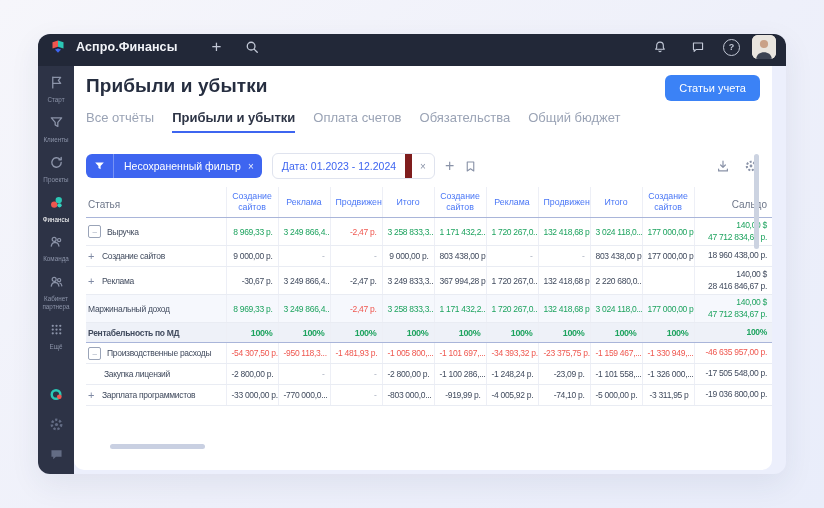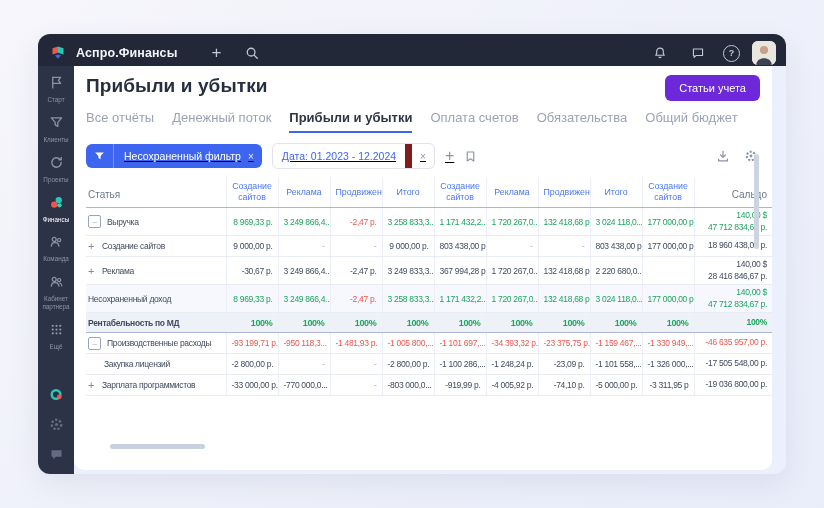--- a/index.html
+++ b/index.html
@@ -8,21 +8,21 @@
     font-family:"Liberation Sans","DejaVu Sans",sans-serif;
     background:linear-gradient(140deg,#f6f6fb 0%,#eef0fa 55%,#e9edfa 100%);
     position:relative;
   }
   .app{
     position:absolute;left:38px;top:34px;width:748px;height:440px;
     border-radius:12px;background:#eceffc;overflow:hidden;
     box-shadow:0 10px 30px rgba(40,50,90,.08);
   }
   
-  .topbar{height:32px;background:#222838;display:flex;align-items:flex-end;padding:0 10px 0 12px;}
+  .topbar{height:32px;background:#222838;display:flex;align-items:flex-start;padding:0 10px 0 12px;}
   .tb-left{display:flex;align-items:center;gap:10px;}
   .logo{width:16px;height:16px;display:inline-flex;}
   .appname{color:#f2f4f8;font-size:12.5px;font-weight:700;letter-spacing:.1px;margin-right:16px;}
   .tb-ic{width:26px;height:26px;display:inline-flex;align-items:center;justify-content:center;color:#c2c8d6;cursor:pointer;}
   .tb-right{margin-left:auto;display:flex;align-items:center;gap:12px;}
   .help-badge{width:15px;height:15px;border:1.3px solid #c2c8d6;border-radius:50%;color:#c2c8d6;
     font-size:9px;display:flex;align-items:center;justify-content:center;font-weight:700;}
   .avatar{width:24px;height:24px;border-radius:6px;overflow:hidden;background:#e9e5df;}
   
   .app-body{display:flex;height:408px;justify-content:flex-end;}
@@ -32,27 +32,27 @@
   .side-label{font-size:6.3px;color:#8b93a8;text-align:center;line-height:1.25;}
   .side-item.active .side-label{color:#ffffff;}
   .side-footer{margin-top:auto;display:flex;flex-direction:column;align-items:center;gap:11px;}
   .side-footer svg{width:15px;height:15px;}
   .content{flex:1;position:relative;}
   .card{position:absolute;left:0;top:0;right:14px;bottom:4px;background:#ffffff;
     border-radius:0 0 10px 10px;padding:9px 12px 0 12px;box-sizing:border-box;overflow:hidden;}
   
   .title-row{display:flex;align-items:flex-start;justify-content:space-between;}
   .page-title{font-size:19px;font-weight:700;color:#262e40;letter-spacing:.1px;}
-  .btn-primary{background:#6d28d9;color:#fff;font-size:11px;border:none;border-radius:6px;
+  .btn-primary{background:#3b82f6;color:#fff;font-size:11px;border:none;border-radius:6px;
     padding:7px 14px;cursor:pointer;font-family:inherit;}
   .tabs{display:flex;gap:18px;margin-top:9px;}
   .tab{font-size:13px;color:#9aa3b5;padding-bottom:6px;cursor:pointer;white-space:nowrap;}
   .tab.active{color:#2e3546;font-weight:700;border-bottom:2px solid #3e65f0;}
   
-  .filter-row{display:flex;align-items:center;margin-top:10px;gap:10px;text-decoration:underline;}
+  .filter-row{display:flex;align-items:center;margin-top:20px;gap:10px;}
   .pill{display:flex;align-items:center;height:24px;border-radius:6px;font-size:10.5px;}
   .pill-filter{background:#3e65f0;color:#fff;}
   .pill-filter .seg-ic{padding:0 8px;height:100%;display:flex;align-items:center;border-right:1px solid rgba(255,255,255,.3);}
   .pill-filter .seg-tx{padding:0 8px 0 10px;display:flex;align-items:center;gap:7px;}
   .pill-x{font-size:10px;opacity:.9;cursor:pointer;}
   .pill-date{background:#fff;border:1px solid #dfe3ee;color:#3e65f0;}
   .pill-date .seg-tx{padding:0 9px;border-right:7px solid #7f1d1d;height:100%;display:flex;align-items:center;}
   .pill-date .x-seg{padding:0 8px;color:#8a93a8;font-size:10px;cursor:pointer;}
   .ic-gray{color:#8a93a8;display:inline-flex;align-items:center;cursor:pointer;}
   .plus-lite{font-size:16px;line-height:1;color:#8a93a8;cursor:pointer;}
@@ -222,21 +222,20 @@
 
     <div class="content">
       <div class="card">
         <div class="title-row">
           <span class="page-title">Прибыли и убытки</span>
           <button class="btn-primary">Статьи учета</button>
         </div>
 
         <div class="tabs" id="tabs">
             <span class="tab">Все отчёты</span>
-            <span class="tab">Денежный поток</span>
             <span class="tab active">Прибыли и убытки</span>
             <span class="tab">Оплата счетов</span>
             <span class="tab">Обязательства</span>
             <span class="tab">Общий бюджет</span>
           </div>
 
         <div class="filter-row">
           <div class="pill pill-filter">
             <span class="seg-ic">
               <svg width="11" height="11" viewBox="0 0 14 14">
@@ -362,21 +361,21 @@
                 <td class="v bl ">2 220 680,0...</td>
                 <td class="v bl "></td>
                 <td class="saldo bl">
                   <div class="saldo-line ">140,00 $</div>
                   <div class="saldo-line ">28 416 846,67 р.</div>
                 </td>
               </tr>
               <tr class="summary tall">
                 <td class="lbl">
                   <span class="lbl-in">
-                    <span>Несохраненный доход</span>
+                    <span>Маржинальный доход</span>
                   </span>
                 </td>
                 <td class="v bl g">8 969,33 р.</td>
                 <td class="v bl g">3 249 866,4...</td>
                 <td class="v bl r">-2,47 р.</td>
                 <td class="v bl g">3 258 833,3...</td>
                 <td class="v bl g">1 171 432,2...</td>
                 <td class="v bl g">1 720 267,0...</td>
                 <td class="v bl g">132 418,68 р.</td>
                 <td class="v bl g">3 024 118,0...</td>
@@ -405,21 +404,21 @@
                   <div class="saldo-line g">100%</div>
                 </td>
               </tr>
               <tr>
                 <td class="lbl">
                   <span class="lbl-in">
                     <span class="toggle">–</span>
                     <span>Производственные расходы</span>
                   </span>
                 </td>
-                <td class="v bl r">-93 199,71 р.</td>
+                <td class="v bl r">-54 307,50 р.</td>
                 <td class="v bl r">-950 118,3...</td>
                 <td class="v bl r">-1 481,93 р.</td>
                 <td class="v bl r">-1 005 800,...</td>
                 <td class="v bl r">-1 101 697,...</td>
                 <td class="v bl r">-34 393,32 р.</td>
                 <td class="v bl r">-23 375,75 р.</td>
                 <td class="v bl r">-1 159 467,...</td>
                 <td class="v bl r">-1 330 949,...</td>
                 <td class="saldo bl">
                   <div class="saldo-line r">-46 635 957,00 р.</div>

